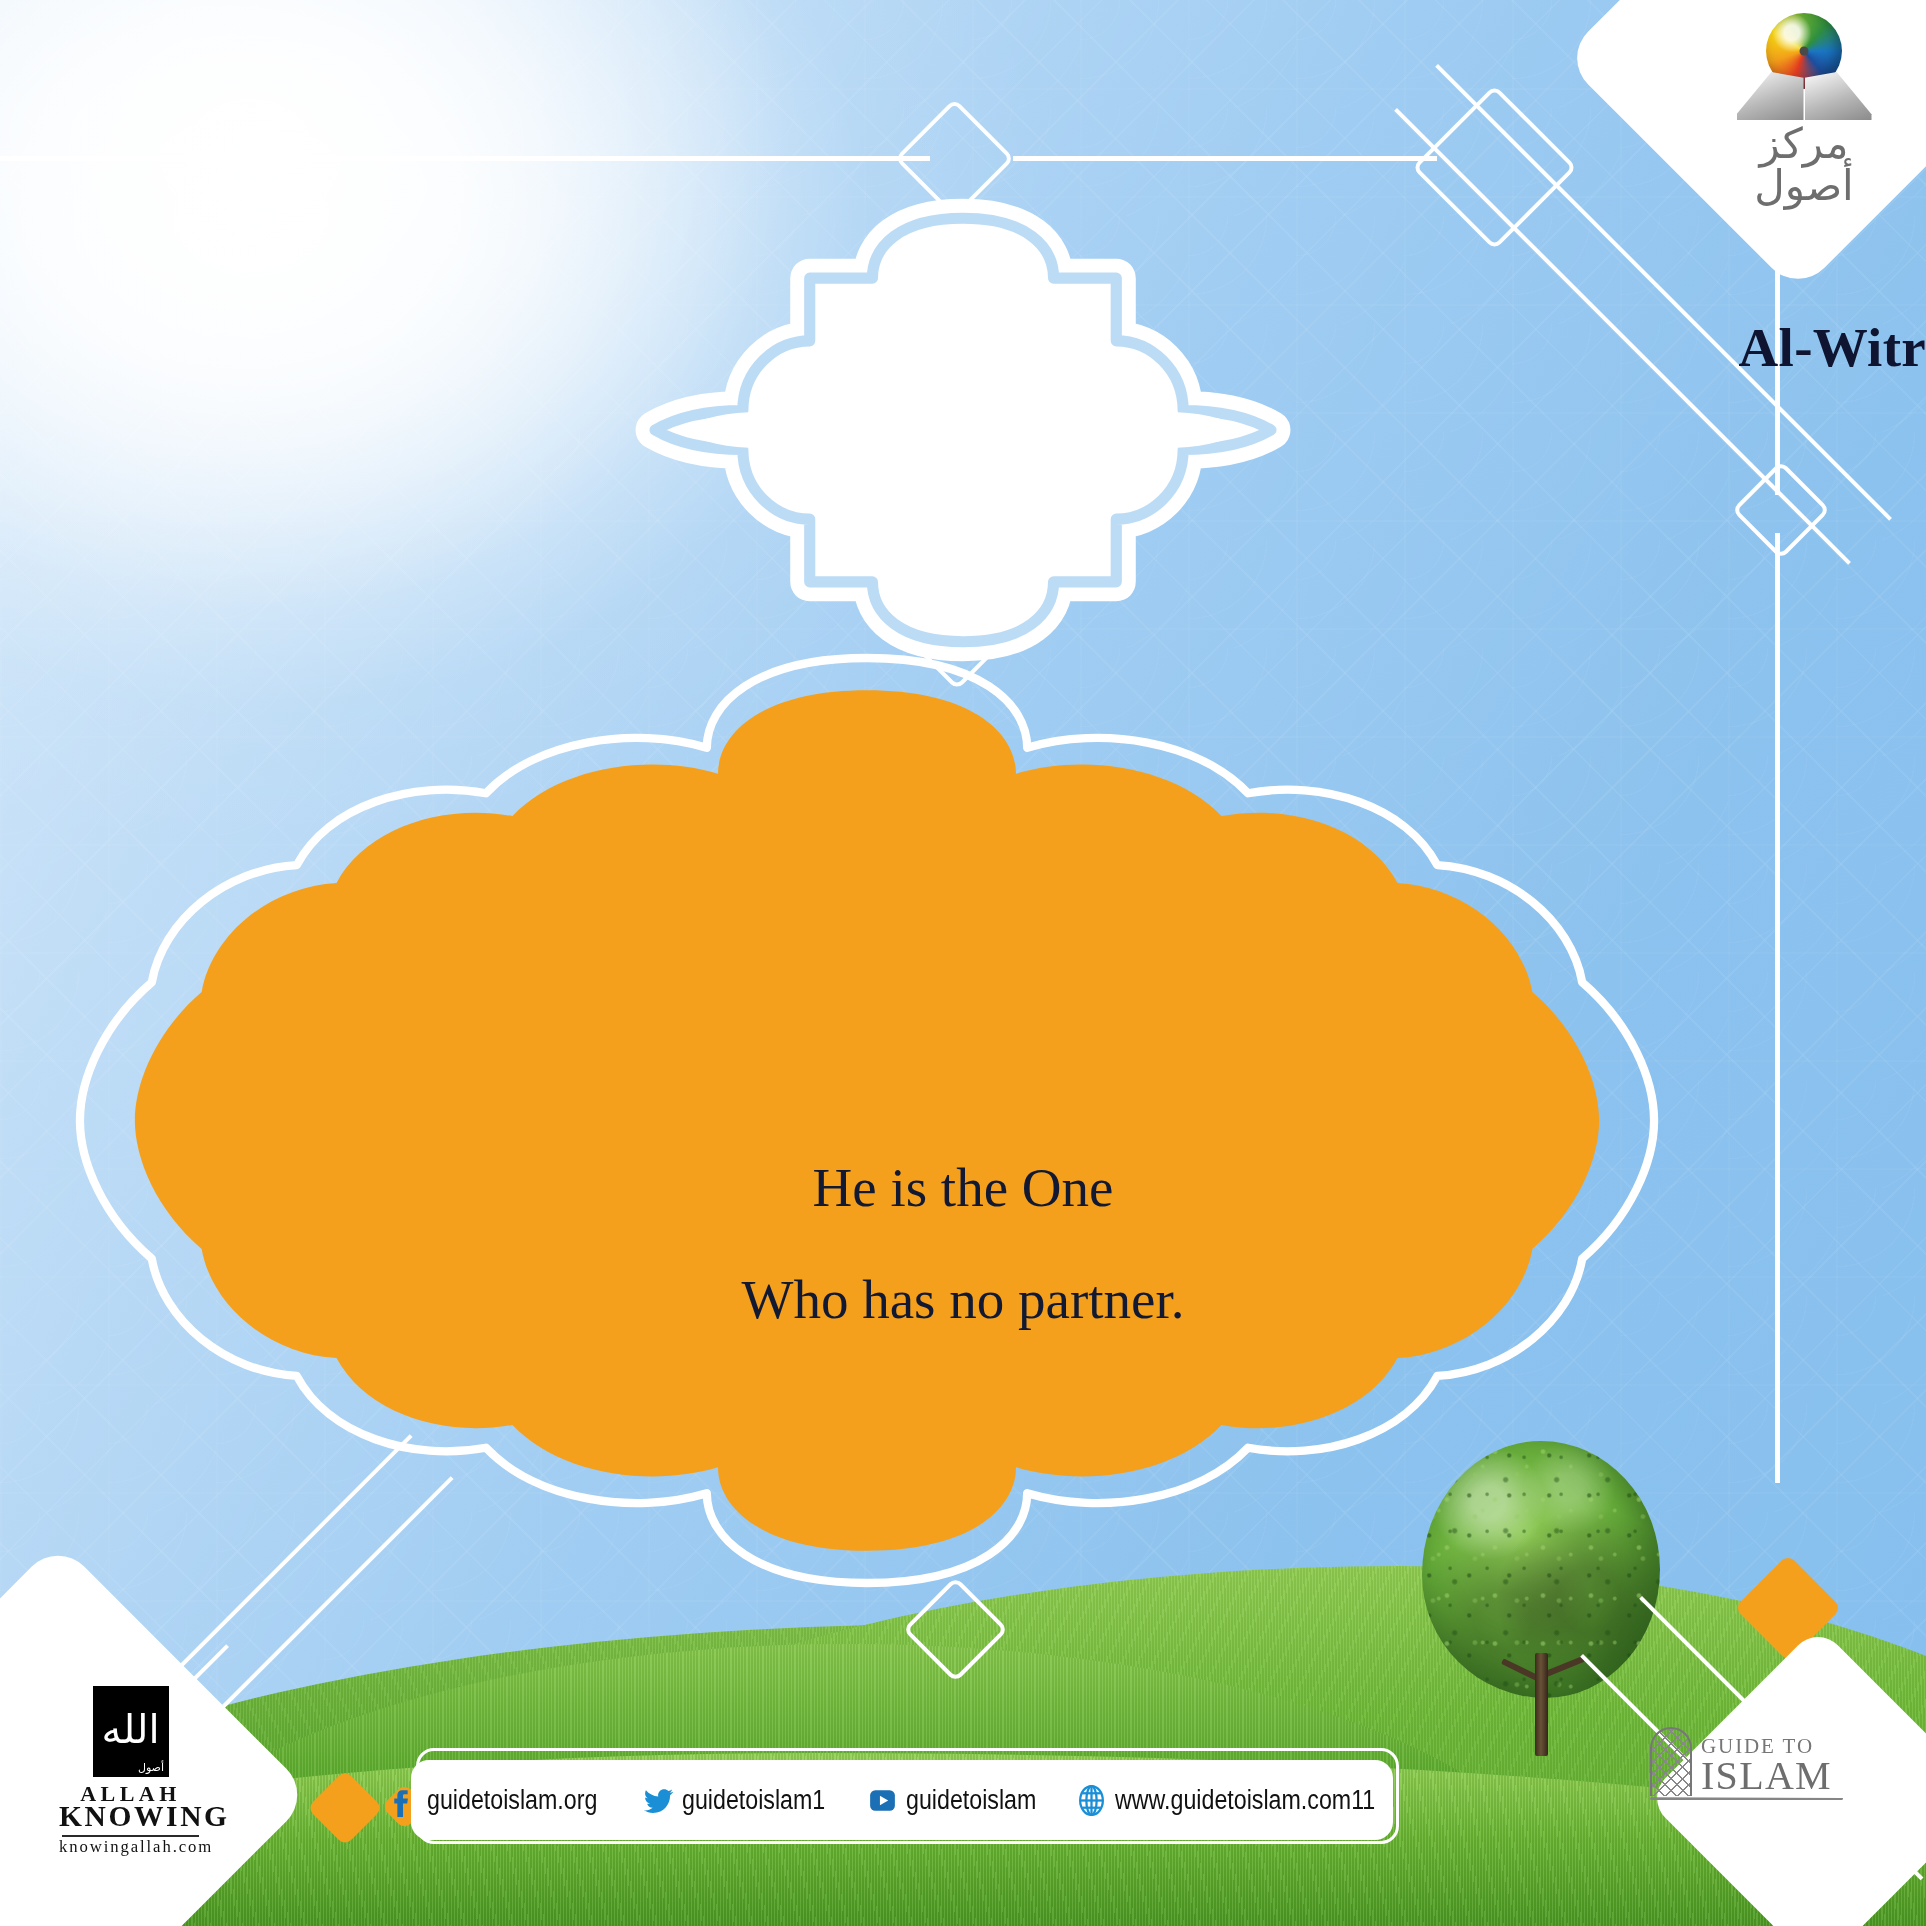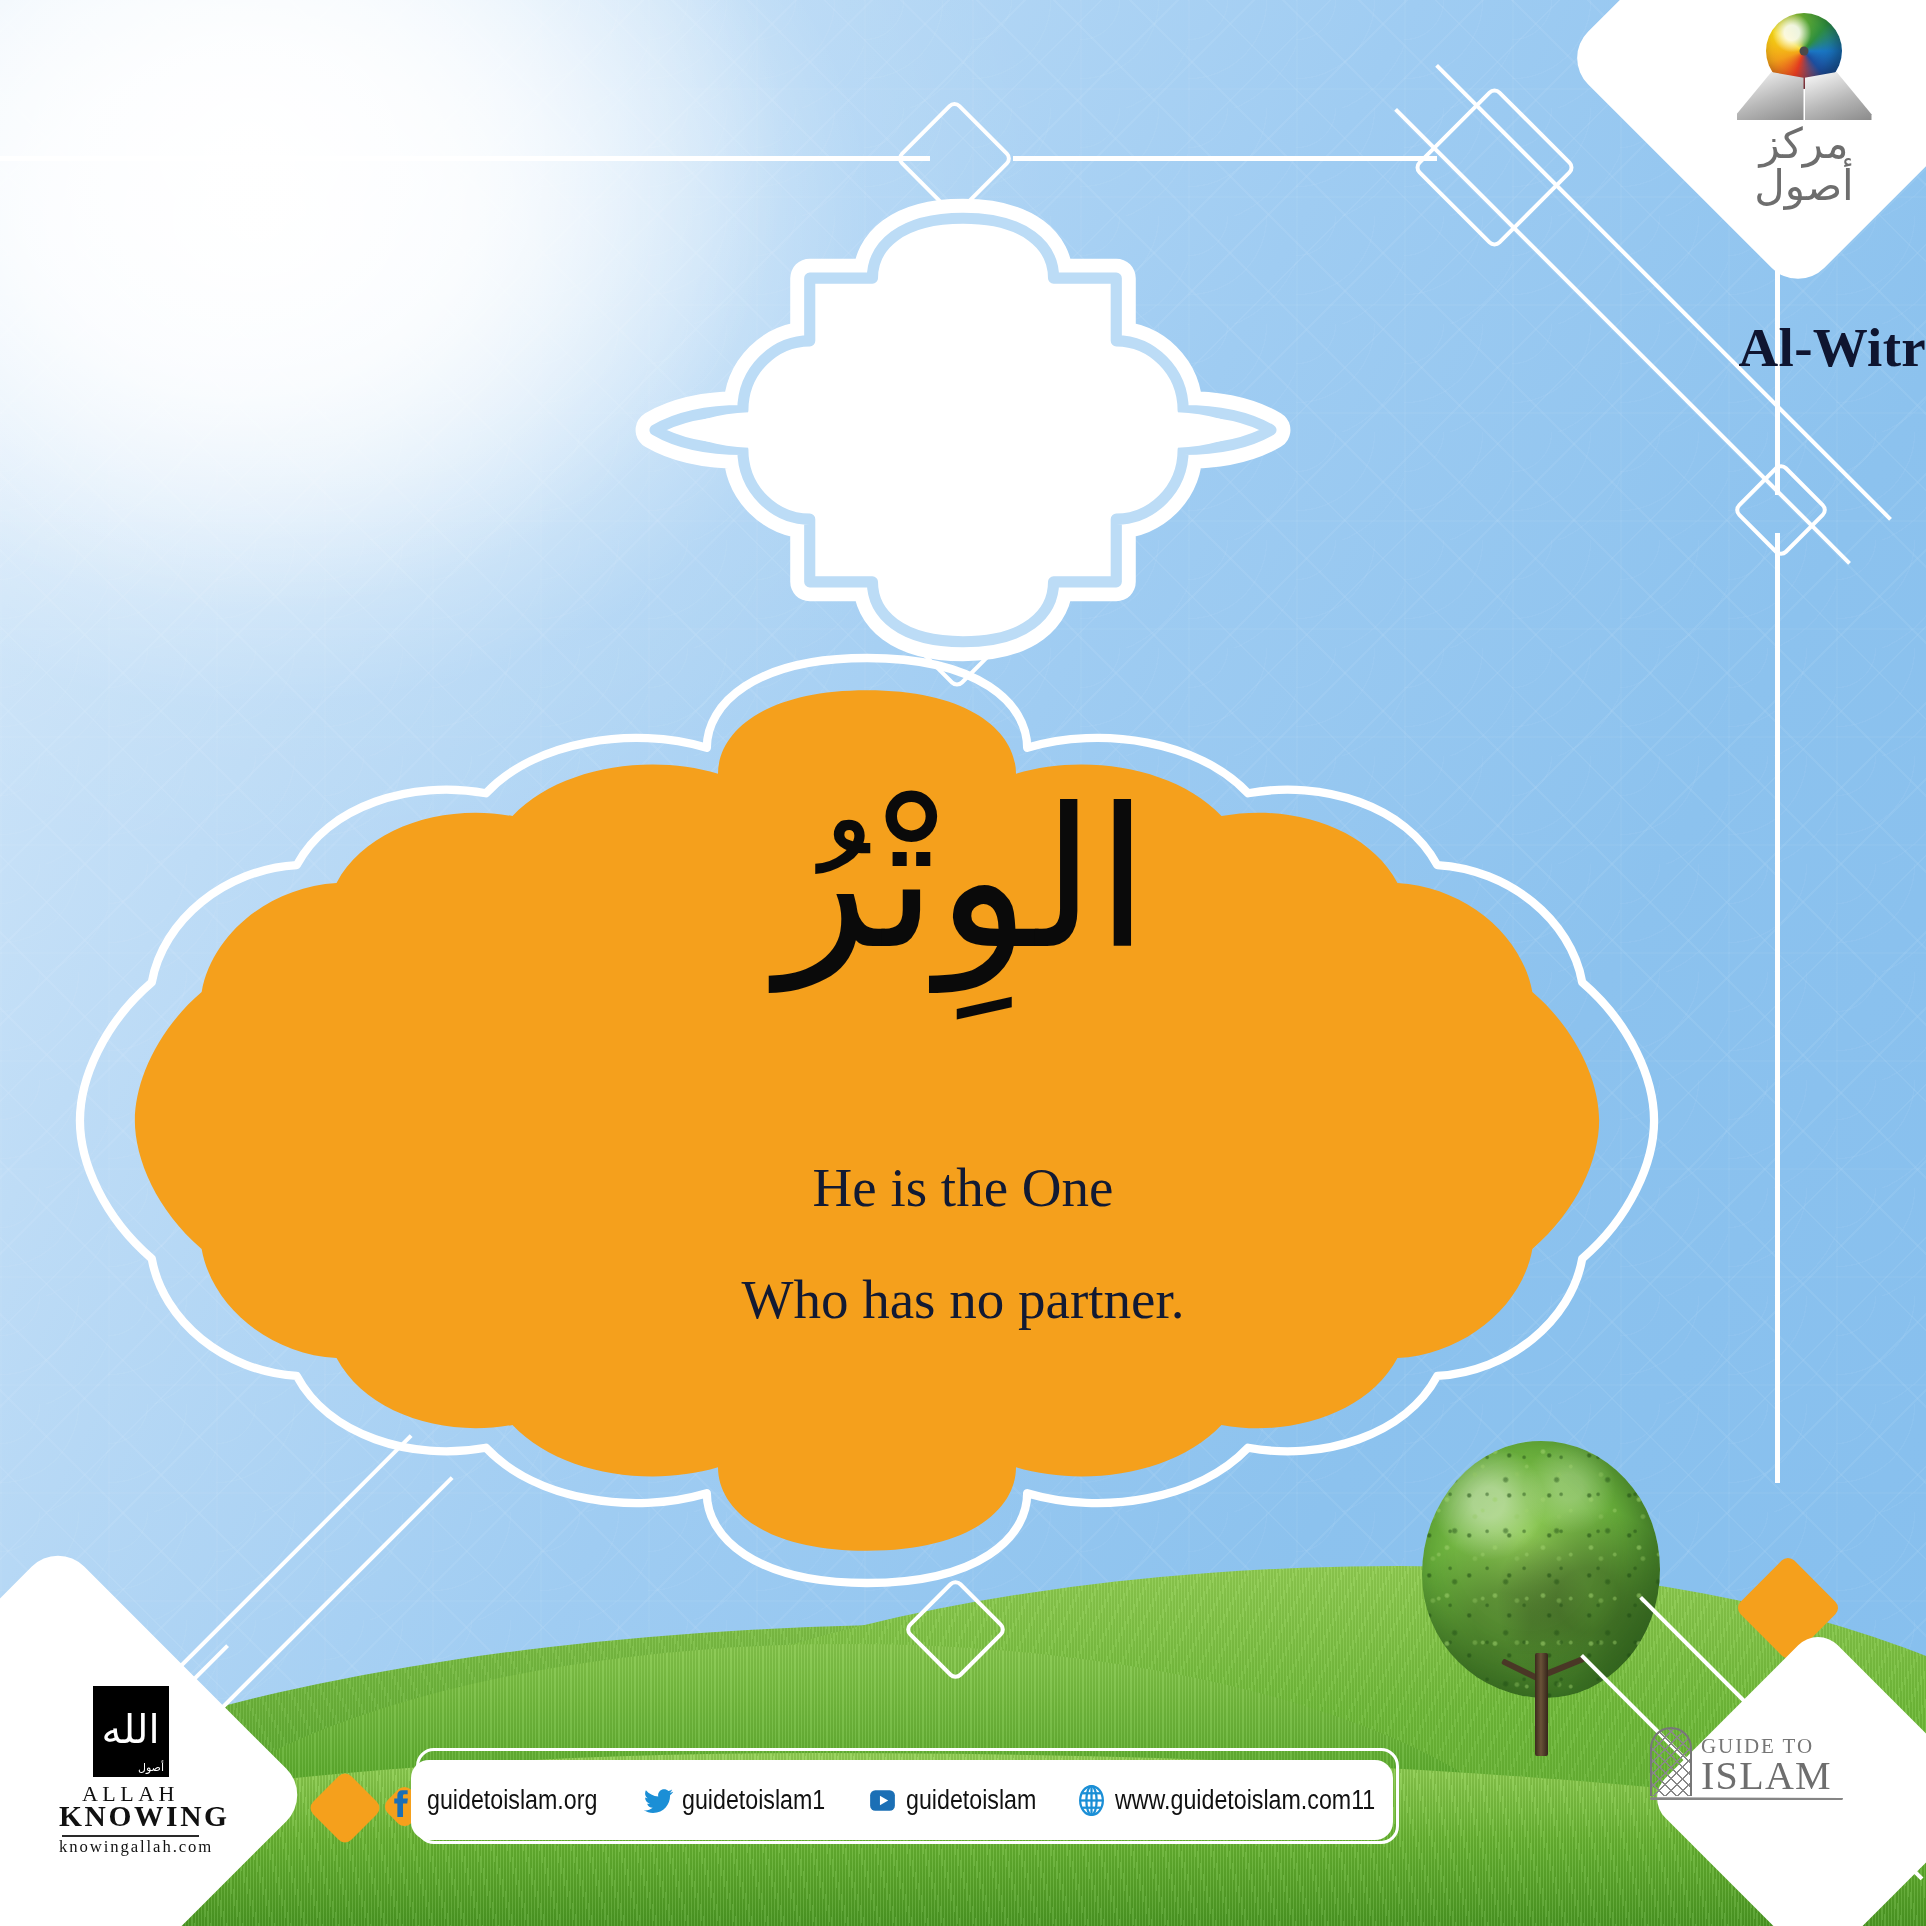--- a/index.html
+++ b/index.html
@@ -219,21 +219,21 @@
   }
   .logo-bl .blk .cal {
     font-family:"DejaVu Sans", sans-serif; color:#FFFFFF; font-size:40px; direction:rtl; line-height:1;
     margin-top:-5.1px;
   }
   .logo-bl .blk .sub {
     position:absolute; right:4.5px; bottom:3.2px; color:#fff; font-size:11px;
     font-family:"DejaVu Sans", sans-serif; direction:rtl;
   }
   .logo-bl .w1 {
-    font-family:"Liberation Serif", serif; font-weight:400; color:#111;
+    font-family:"Liberation Serif", serif; font-weight:700; color:#111;
     font-size:22px; letter-spacing:4.5px; margin-top:5.8px; line-height:1;
   }
   .logo-bl .w2 {
     font-family:"Liberation Serif", serif; font-weight:700; color:#111;
     font-size:29.5px; letter-spacing:2.6px; margin-top:-2.6px; line-height:1;
   }
   .logo-bl .rule { height:1.9px; background:#2A2A2A; margin:3.2px 2.6px 2.6px; }
   .logo-bl .w3 {
     font-family:"Liberation Serif", serif; color:#111; font-size:16.7px; letter-spacing:1.9px; line-height:1;
   }
@@ -367,21 +367,20 @@
              C 140 410, 230 336, 334 330
              C 380 244, 500 206, 608 226
              C 680 150, 820 128, 928 160
              C 928 96, 998 30, 1160 30 Z"></path>
       </defs>
       <use href="#orn2" fill="none" stroke="#ffffff" stroke-width="12" stroke-linejoin="round" transform="translate(1160 700) scale(1.075) translate(-1160 -700)"></use>
       <use href="#orn2" fill="#F5A01C"></use>
     </svg>
   </div>
 
-  <div class="arabic">الوِتْرُ</div>
   <div class="eng eng1">He is the One</div>
   <div class="eng eng2">Who has no partner.</div>
 
   <div class="social-bar-ghost"></div>
   <div class="social-bar">
 
     <div class="s-item">
       <span class="s-ico">
         <svg viewBox="0 0 32 32">
             <path fill="#1B6FB5" d="M20 6h-4.2C12.6 6 11 8 11 11v3H8v5h3v13h5.5V19h4.1l.6-5h-4.7v-2.4c0-1.1.3-1.6 1.6-1.6H21V6z"></path>

